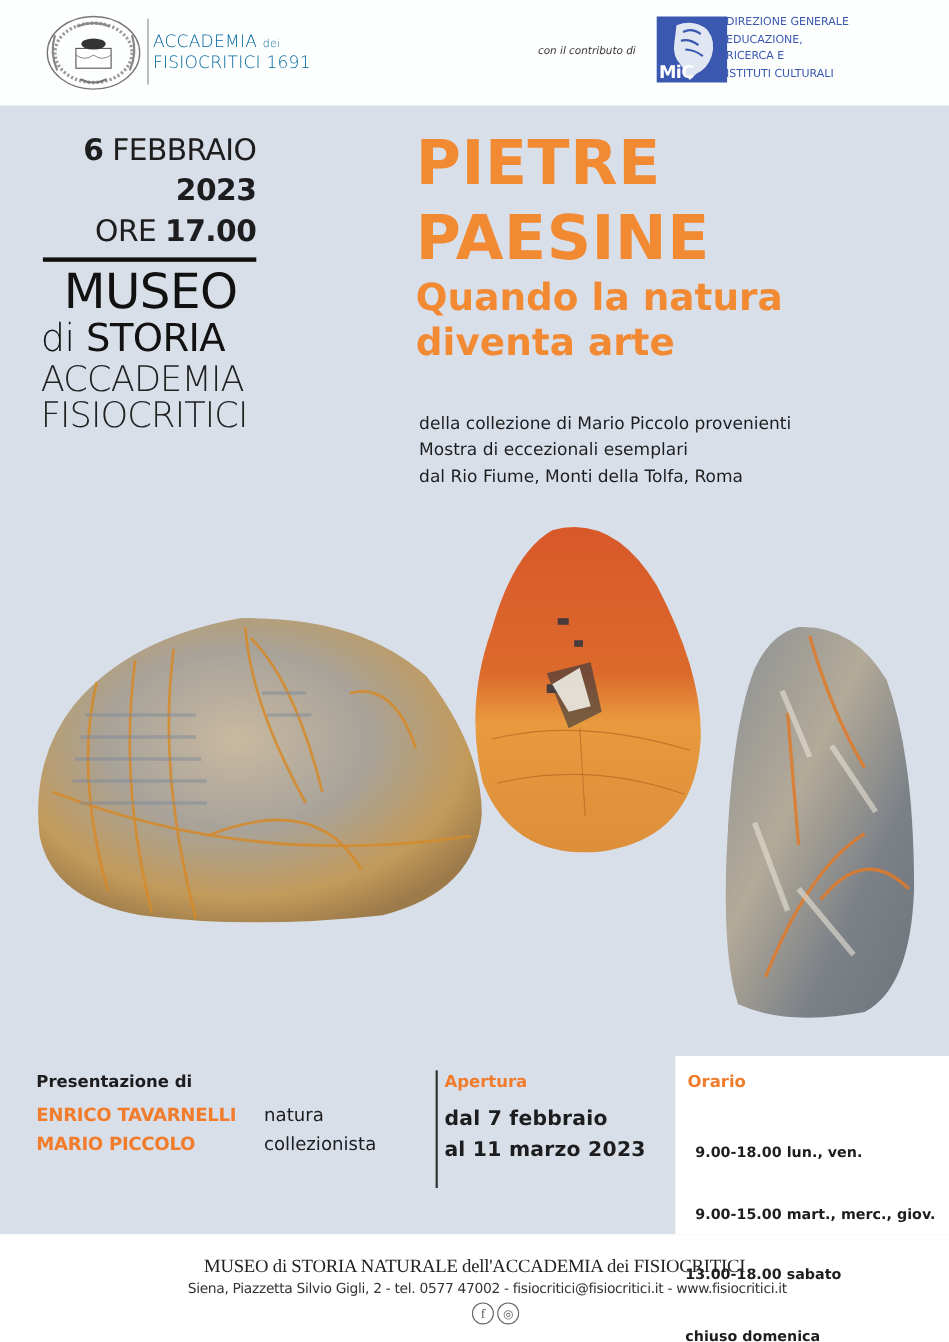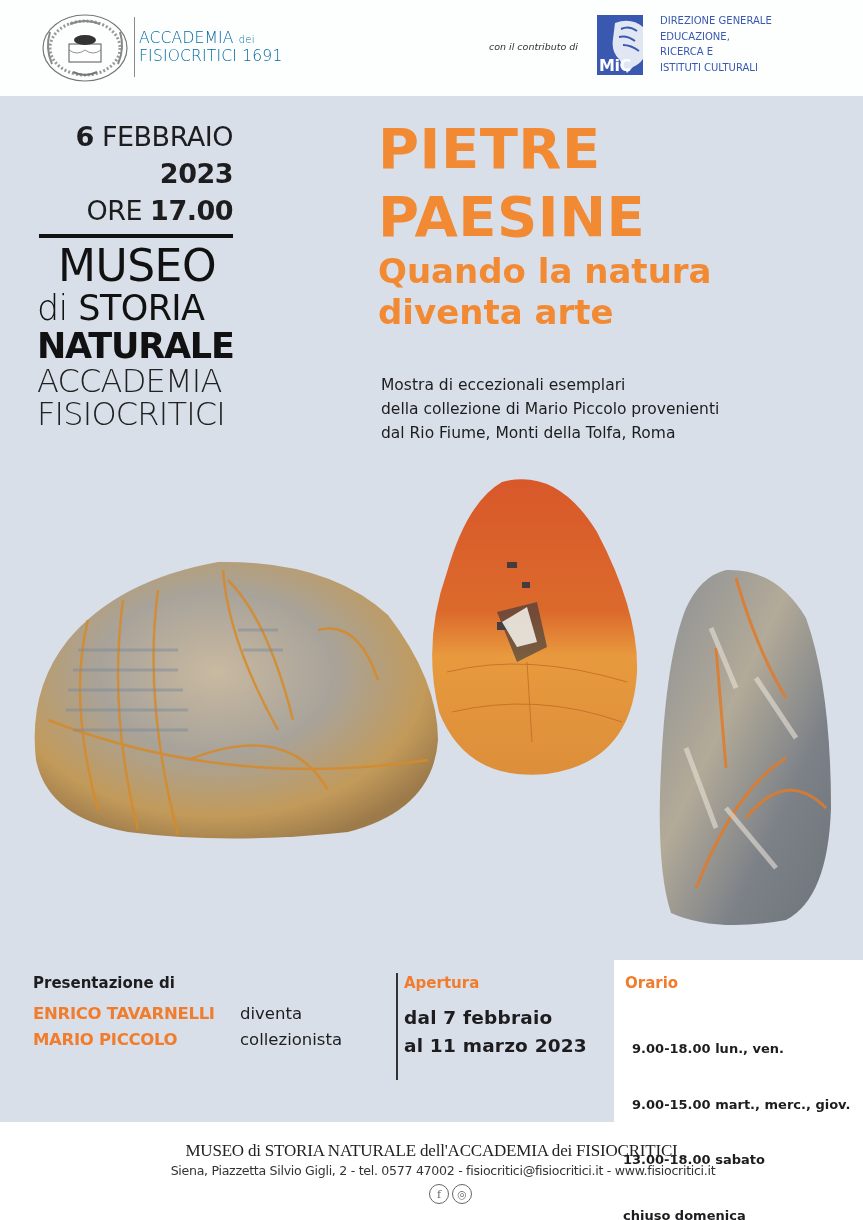--- a/index.html
+++ b/index.html
@@ -6,21 +6,21 @@
   html, body { width: 863px; height: 1220px; background: #ffffff; overflow: hidden; }
   body { position: relative; font-family: "Liberation Sans", "DejaVu Sans", sans-serif; color: #1d1d1f; }
 
   
   .header { position: absolute; left: 0; top: 0; width: 863px; height: 96px; background: #fdfefe; }
   .acc-logo { position: absolute; left: 40px; top: 12px; width: 90px; height: 72px; }
   .acc-divider { position: absolute; left: 134px; top: 17px; width: 1px; height: 60px; background: #8a8a8a; }
   .acc-name { position: absolute; left: 139px; top: 30px; font-size: 15.5px; line-height: 16px; color: #0369a1; letter-spacing: 0.2px; font-family: "DejaVu Sans", sans-serif; font-weight: 300; }
   .acc-name .small { font-size: 10px; }
   .contrib { position: absolute; left: 489px; top: 41px; font-size: 9.5px; color: #333; font-family: "DejaVu Sans", sans-serif; font-style: italic; }
-  .mic-logo { position: absolute; left: 597px; top: 15px; width: 46px; height: 60px; background: #3a58b0; overflow: hidden; }
+  .mic-logo { position: absolute; left: 597px; top: 15px; width: 64px; height: 60px; background: #3a58b0; overflow: hidden; }
   .mic-logo .mic-text { position: absolute; left: 2px; bottom: 0px; font-size: 16px; font-weight: bold; color: #fff; font-family: "DejaVu Sans", sans-serif; letter-spacing: -0.5px; }
   .mic-dir { position: absolute; left: 660px; top: 13px; font-size: 10px; line-height: 15.5px; color: #3a58b0; font-family: "DejaVu Sans", sans-serif; }
 
   
   .main { position: absolute; left: 0; top: 96px; width: 863px; height: 1026px; background: #d9dfe9; }
 
   
   .date-block { position: absolute; right: 630px; top: 118px; text-align: right; font-family: "DejaVu Sans", sans-serif; color: #1d1d1f; }
   .date-line { font-size: 27px; line-height: 37px; letter-spacing: -0.5px; white-space: nowrap; }
   .date-line b { font-weight: bold; }
@@ -106,35 +106,34 @@
 <div class="date-block">
   <div class="date-line"><b>6</b> <span>FEBBRAIO</span></div>
   <div class="date-line"><b>2023</b></div>
   <div class="date-line"><span>ORE</span> <b>17.00</b></div>
 </div>
 <div class="date-rule"></div>
 
 <div class="museo-block">
   <div class="museo-main">MUSEO</div>
   <div class="museo-l2"><span class="thin">di</span> <b>STORIA</b></div>
-  <div class="museo-l3">NATURALE</div>
   <div class="museo-l4">ACCADEMIA</div>
   <div class="museo-l5">FISIOCRITICI</div>
 </div>
 
 <div class="title-block">
   <div class="title-main">PIETRE</div>
   <div class="title-main">PAESINE</div>
   <div class="title-sub">Quando la natura</div>
   <div class="title-sub">diventa arte</div>
 </div>
 
 <div class="desc">
+  <div>della collezione di Mario Piccolo provenienti</div>
   <div>Mostra di eccezionali esemplari</div>
-  <div>della collezione di Mario Piccolo provenienti</div>
   <div>dal Rio Fiume, Monti della Tolfa, Roma</div>
 </div>
 
 <svg class="stone" style="left:28px; top:560px;" width="415" height="282" viewBox="0 0 415 282">
   <defs>
     <radialGradient id="g1" cx="45%" cy="40%" r="65%">
       <stop offset="0%" stop-color="#c9b9a0"></stop>
       <stop offset="45%" stop-color="#a8a39a"></stop>
       <stop offset="80%" stop-color="#c29a5a"></stop>
       <stop offset="100%" stop-color="#9c7a4a"></stop>
@@ -198,21 +197,21 @@
   </g>
   <g stroke="#e8e2d6" stroke-width="5" opacity="0.6">
     <path d="M55 60 L80 120 M100 110 L140 170 M70 240 L120 300 M30 180 L60 260"></path>
   </g>
 </svg>
 
 <div class="pres-title">Presentazione di</div>
 <div class="pres-names">
   <div class="pres-row">
     <span class="pres-name">ENRICO TAVARNELLI</span>
-    <span class="pres-role">diventa</span>
+    <span class="pres-role">natura</span>
   </div>
   <div class="pres-row">
     <span class="pres-name">MARIO PICCOLO</span>
     <span class="pres-role">collezionista</span>
   </div>
 </div>
 
 <div class="apertura-rule"></div>
 <div class="apertura-title">Apertura</div>
 <div class="apertura-dates">

